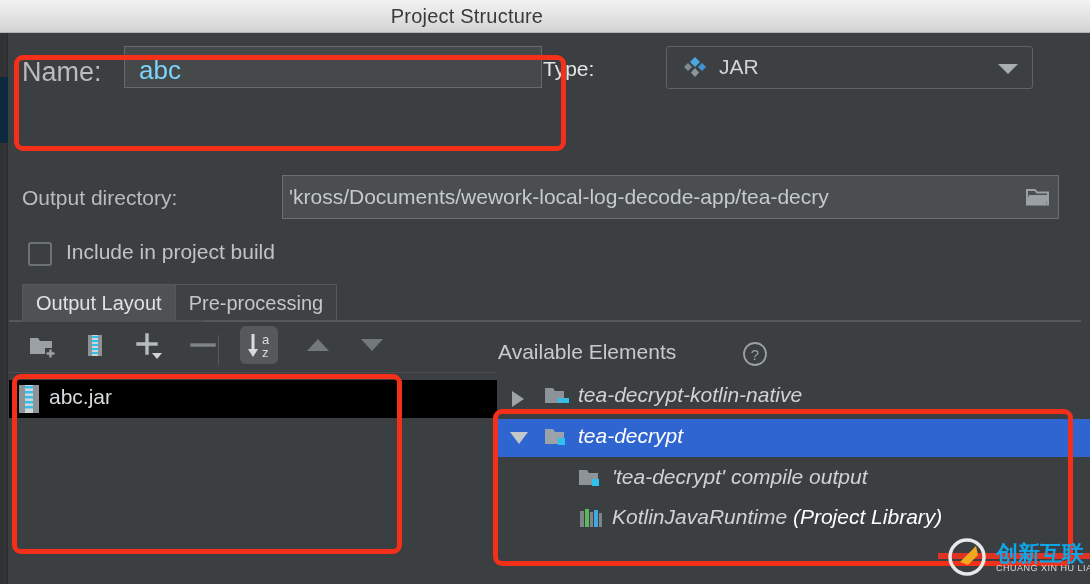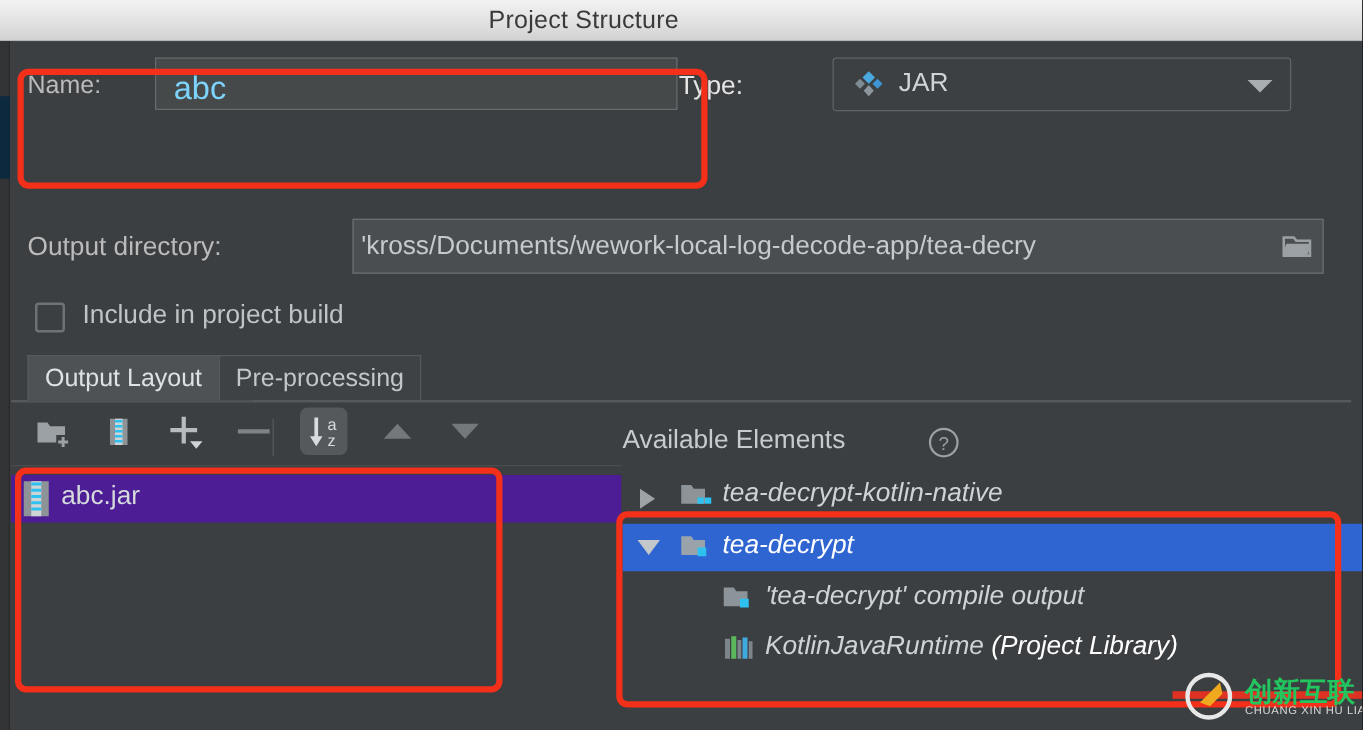--- a/index.html
+++ b/index.html
@@ -62,21 +62,21 @@
   .content {
     position: absolute;
     left: 9px; top: 0;
     width: 1081px; height: 551px;
   }
 
   
   .name-label {
     position: absolute;
     left: 22px; top: 57px;
-    font-size: 20px;
+    font-size: 27px;
     color: #bbbbbb;
   }
   .name-input {
     position: absolute;
     left: 124px; top: 46px;
     width: 418px; height: 42px;
     background: #45494a;
     border: 1px solid #646a6d;
     box-sizing: border-box;
   }
@@ -243,21 +243,21 @@
     left: 9px; top: 372px;
     width: 488px; height: 179px;
     background: #3c3f41;
     border-top: 1px solid #4a4e50;
     box-sizing: border-box;
   }
   .list-row-selected {
     position: absolute;
     left: 9px; top: 380px;
     width: 488px; height: 38px;
-    background: #4c1d95;
+    background: #000000;
   }
   .list-row-icon {
     position: absolute;
     left: 9px; top: 4px;
     width: 22px; height: 30px;
   }
   .list-row-text {
     position: absolute;
     left: 40px; top: 5px;
     font-size: 21px;
@@ -332,21 +332,21 @@
     position: absolute;
     left: 0; top: 17px;
     width: 152px; height: 6px;
     background: #e03222;
   }
   .wm-cn {
     position: absolute;
     left: 58px; top: 3px;
     font-size: 22px;
     font-weight: bold;
-    color: #22c55e;
+    color: #0ea5e9;
     letter-spacing: 0px;
     white-space: nowrap;
   }
   .wm-py {
     position: absolute;
     left: 58px; top: 27px;
     font-size: 9px;
     color: #d8d8d8;
     letter-spacing: 0.5px;
     white-space: nowrap;

